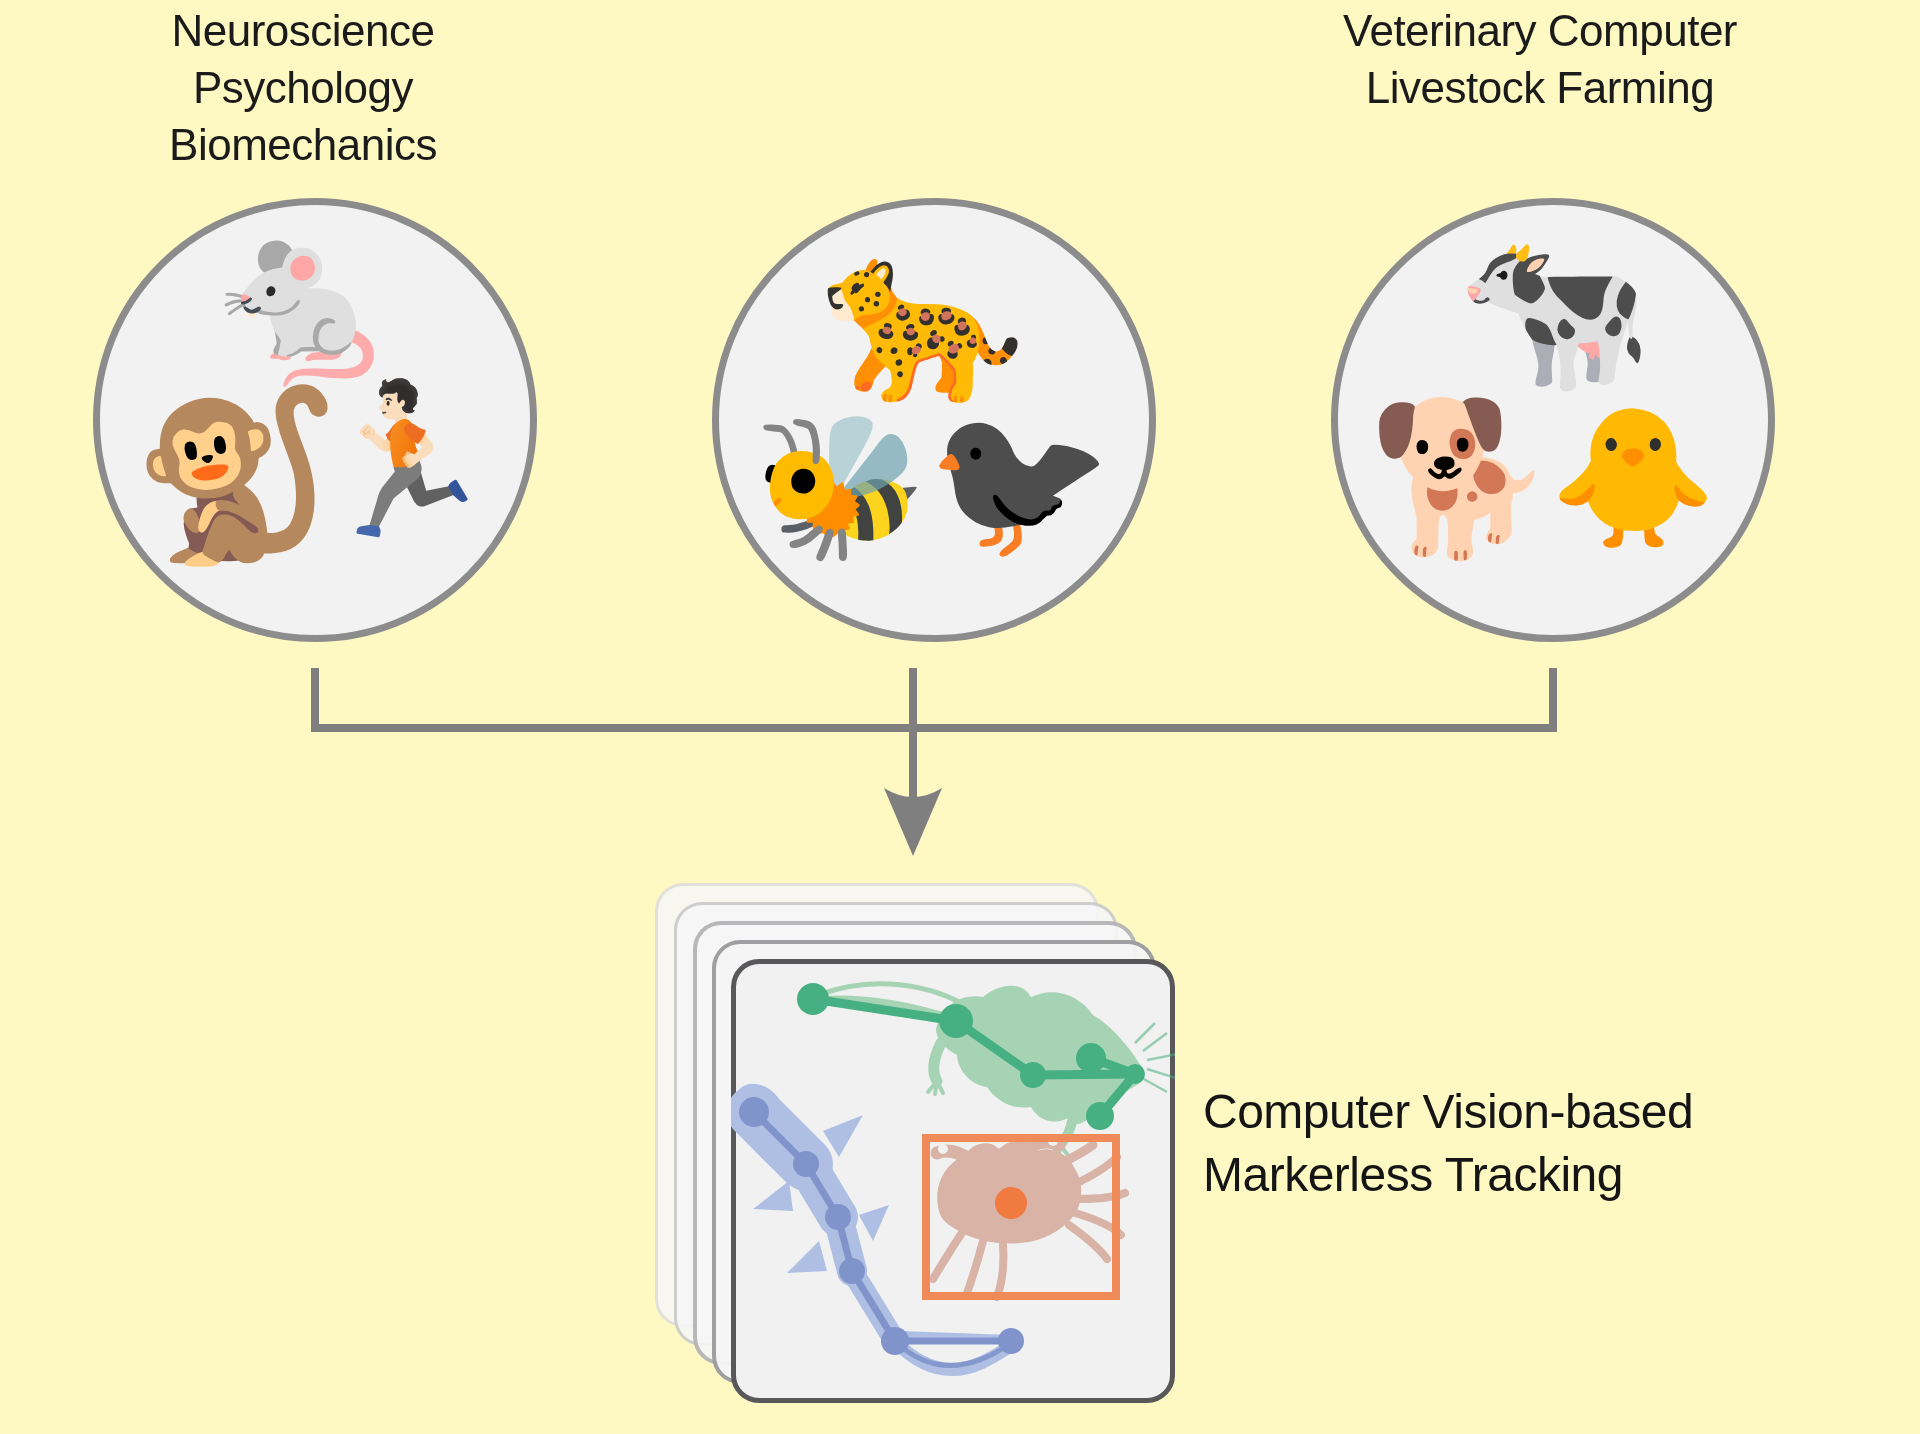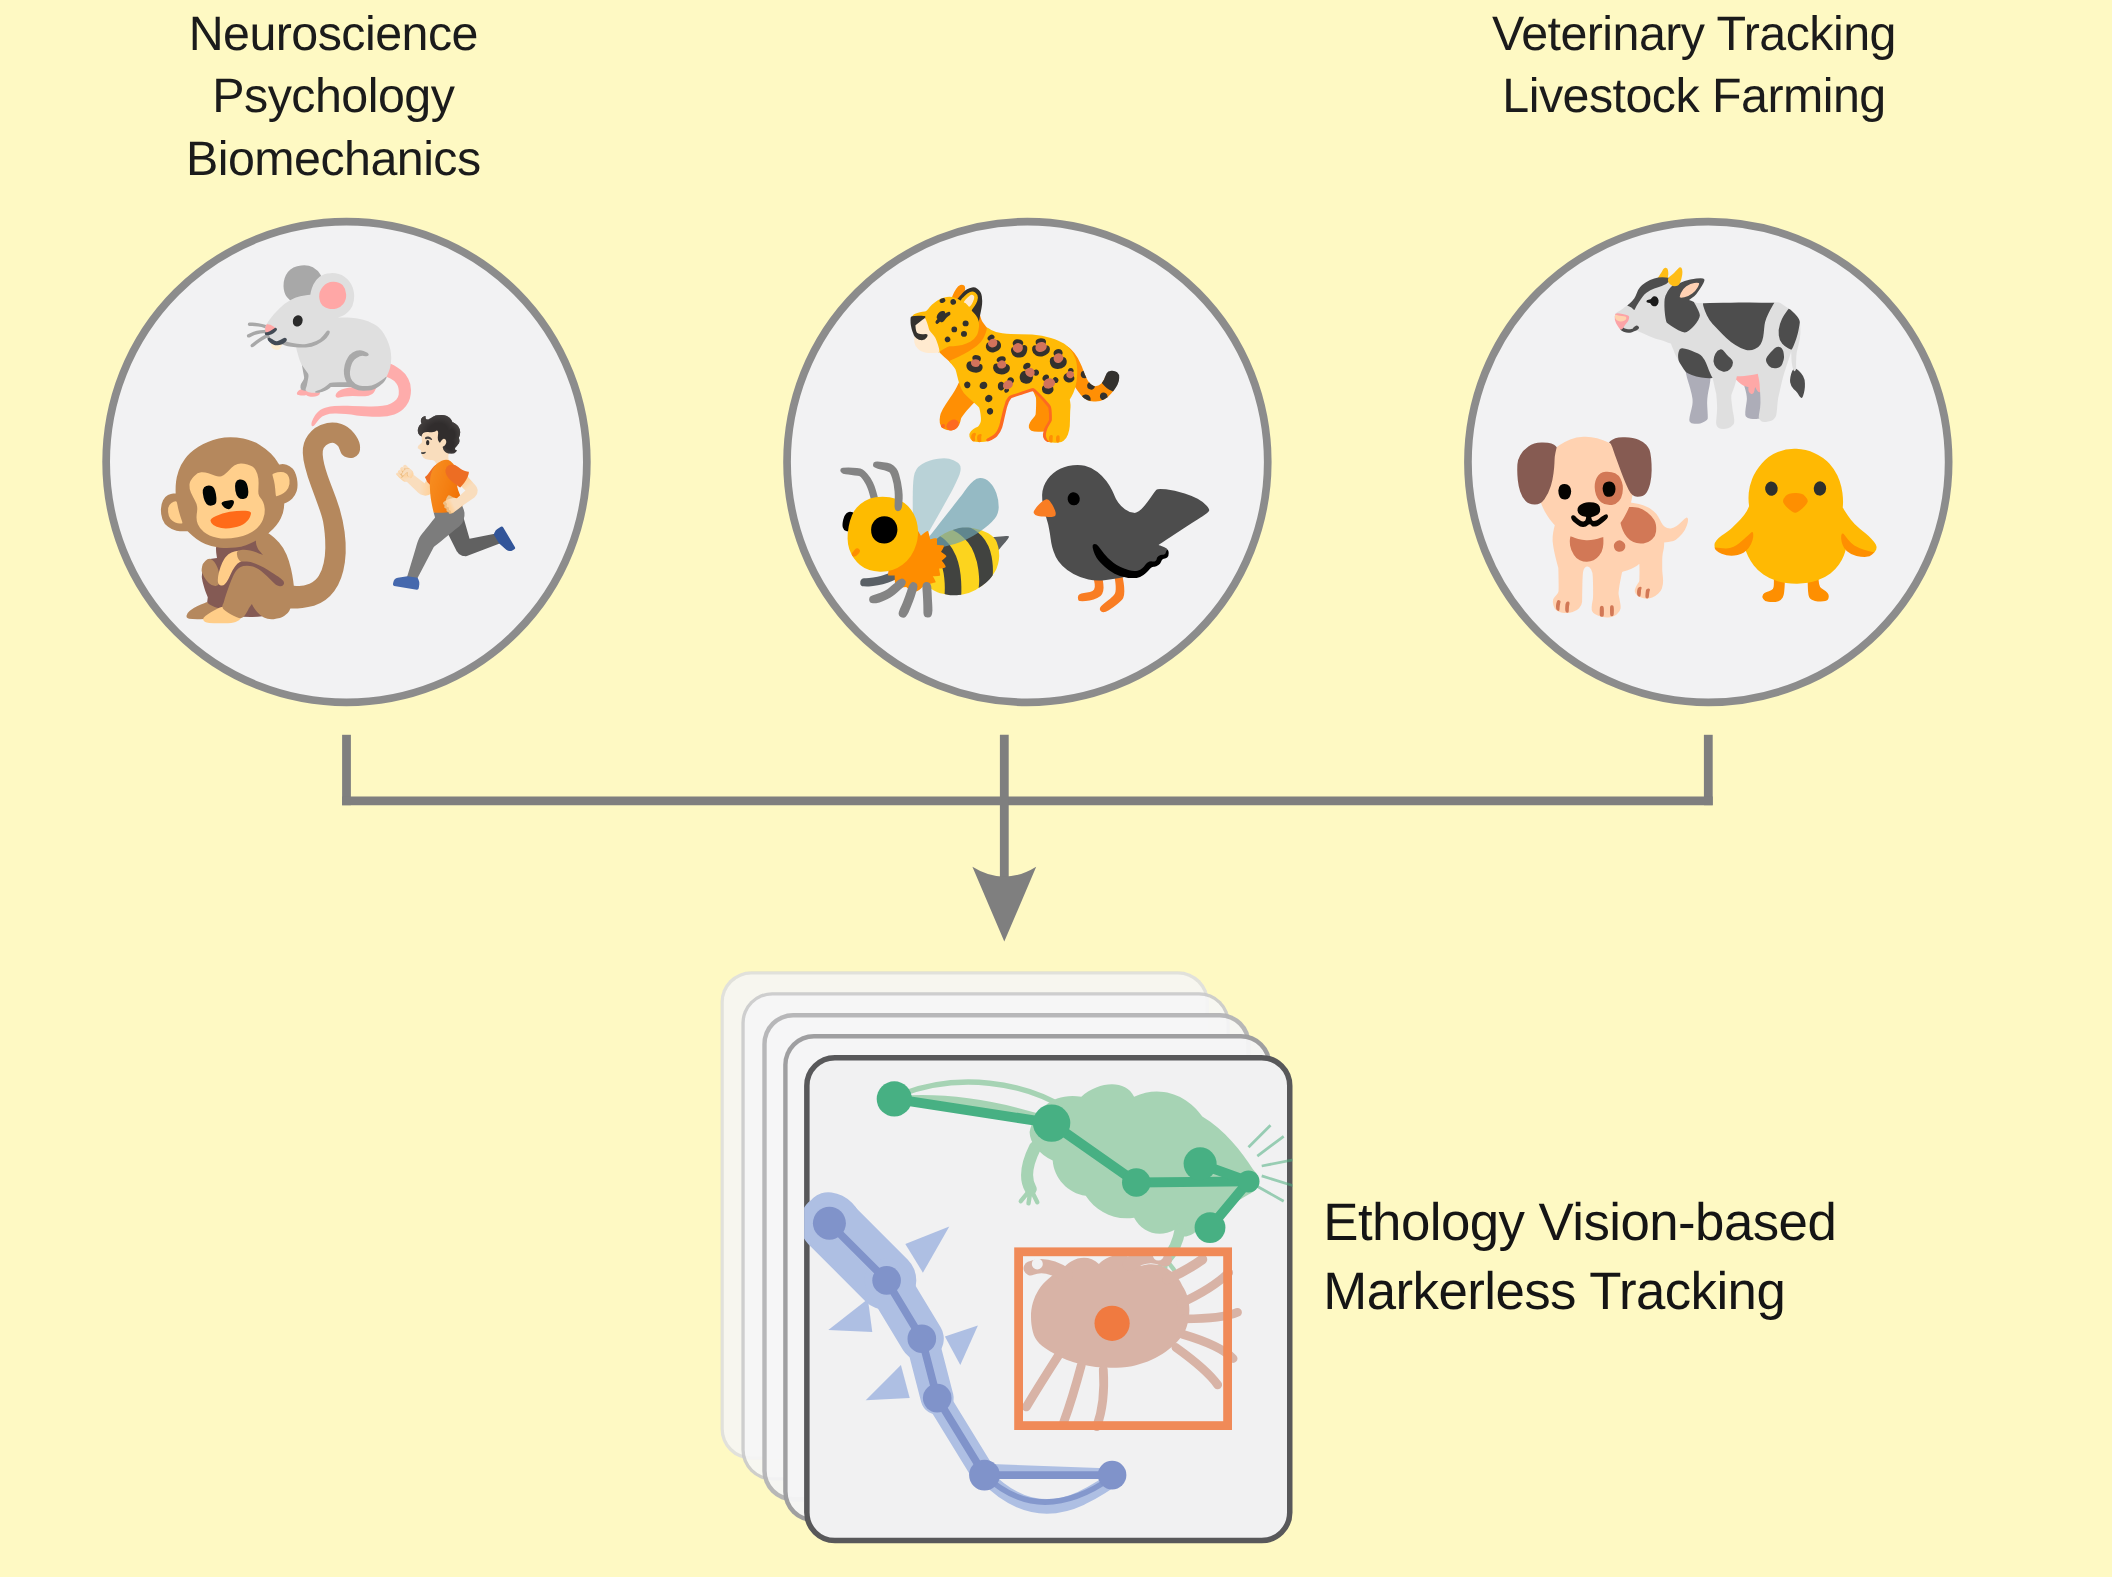--- a/index.html
+++ b/index.html
@@ -60,21 +60,21 @@
 <body>
 
 <div class="canvas">
 
   <div class="group-label gl-1">
     <div>Neuroscience</div>
     <div>Psychology</div>
     <div>Biomechanics</div>
   </div>
   <div class="group-label gl-3">
-    <div>Veterinary Tracking</div>
+    <div>Veterinary Computer</div>
     <div>Livestock Farming</div>
   </div>
 
   <div class="animal-circle ac-1"></div>
   <div class="animal-circle ac-2"></div>
   <div class="animal-circle ac-3"></div>
 
   <span class="emoji e-mouse">🐁</span>
   <span class="emoji e-monkey">🐒</span>
   <span class="emoji e-runner">🏃🏻</span>
@@ -178,17 +178,17 @@
         <circle cx="23" cy="153" r="15" fill="#8093ca"></circle>
         <circle cx="75" cy="205" r="13" fill="#8093ca"></circle>
         <circle cx="107" cy="258" r="13" fill="#8093ca"></circle>
         <circle cx="121" cy="312" r="13" fill="#8093ca"></circle>
         <circle cx="164" cy="382" r="14" fill="#8093ca"></circle>
         <circle cx="280" cy="382" r="13" fill="#8093ca"></circle>
       </g>
   </svg>
 
   <div class="caption">
-    <div>Ethology Vision-based</div>
+    <div>Computer Vision-based</div>
     <div>Markerless Tracking</div>
   </div>
 
 </div>
 
 </body></html>

